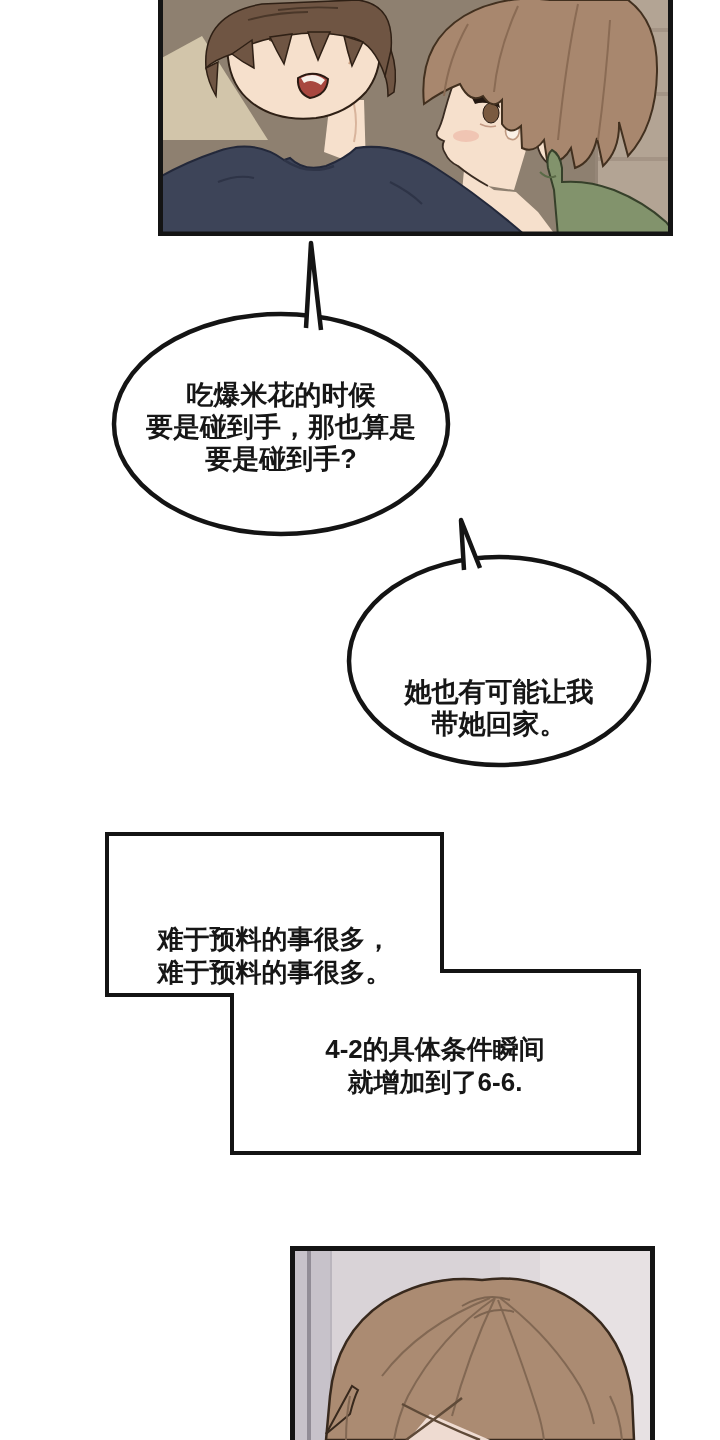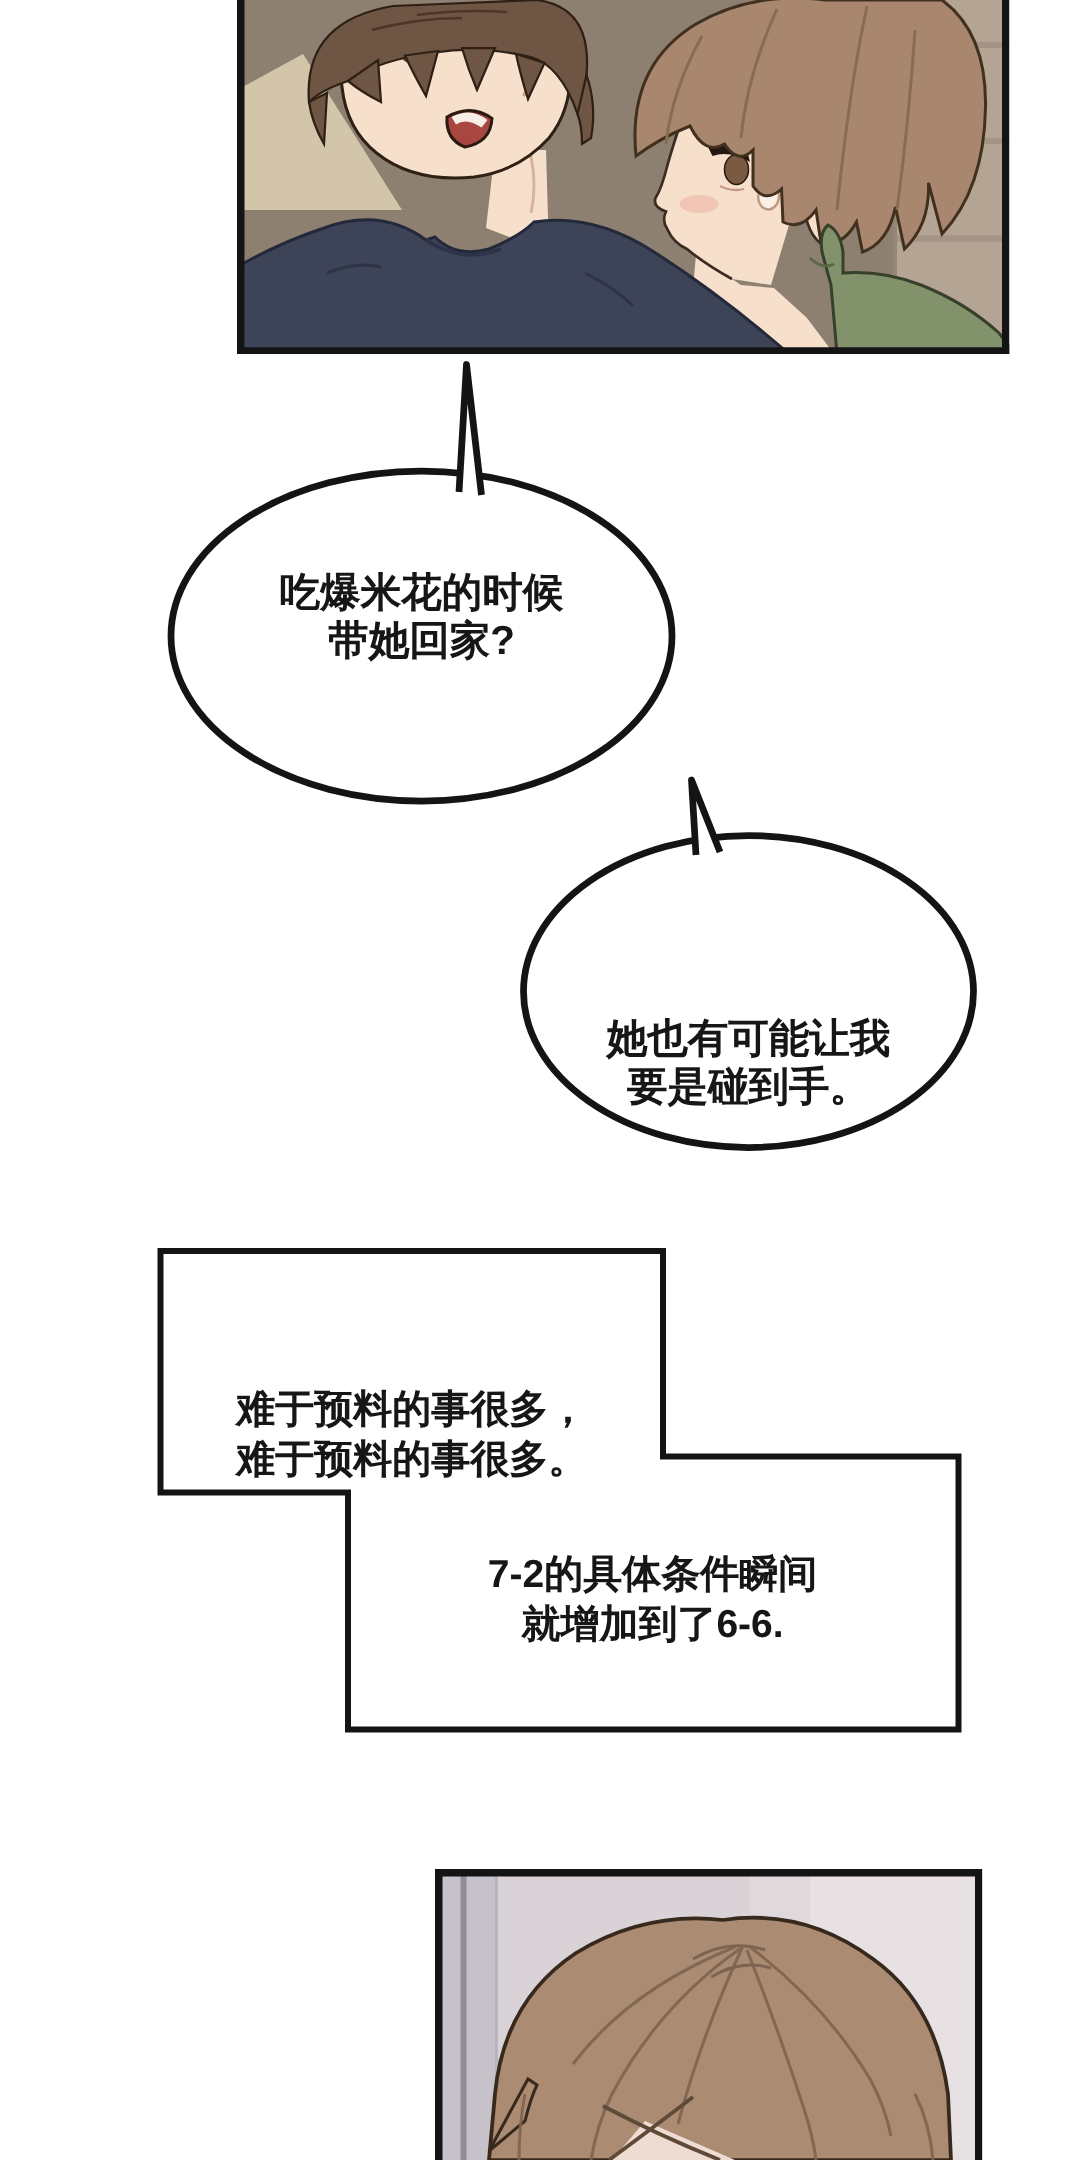--- a/index.html
+++ b/index.html
@@ -93,35 +93,36 @@
     </g>
     <g>
       <ellipse cx="499" cy="661" rx="150" ry="104" stroke-width="4.5" stroke="#141414" fill="#ffffff"></ellipse>
       <path d="M 464,570 L 461,520 L 480,568" stroke-width="4.5" stroke-linejoin="round" stroke="#141414" fill="#ffffff"></path>
     </g>
     <path d="M 107,834 L 442,834 L 442,971 L 639,971 L 639,1153 L 232,1153 L 232,995 L 107,995 Z" stroke-width="4" stroke="#141414" fill="#ffffff"></path>
   </svg>
 
   <div class="txt bubble-txt" id="b1">
     <span>吃爆米花的时候</span>
-    <span>带她回家?</span>
+    <span>要是碰到手，那也算是</span>
+    <span>要是碰到手?</span>
   </div>
 
   <div class="txt bubble-txt" id="b2">
     <span>她也有可能让我</span>
-    <span>要是碰到手。</span>
+    <span>带她回家。</span>
   </div>
 
   <div class="txt caption-txt" id="c1">
     <span>难于预料的事很多，</span>
     <span>难于预料的事很多。</span>
   </div>
 
   <div class="txt caption-txt" id="c2">
-    <span>7-2的具体条件瞬间</span>
+    <span>4-2的具体条件瞬间</span>
     <span>就增加到了6-6.</span>
   </div>
 
   <div class="panel" id="panel-bottom">
     <svg width="365" height="194" viewBox="0 0 365 194">
       <rect x="0" y="0" width="365" height="194" fill="#d9d3d7"></rect>
       <rect x="210" y="0" width="60" height="194" opacity="0.45" fill="#e7e1e3"></rect>
       <rect x="250" y="0" width="115" height="194" fill="#e7e1e3"></rect>
       <g>
         <rect x="0" y="0" width="42" height="194" fill="#c7c2ca"></rect>

